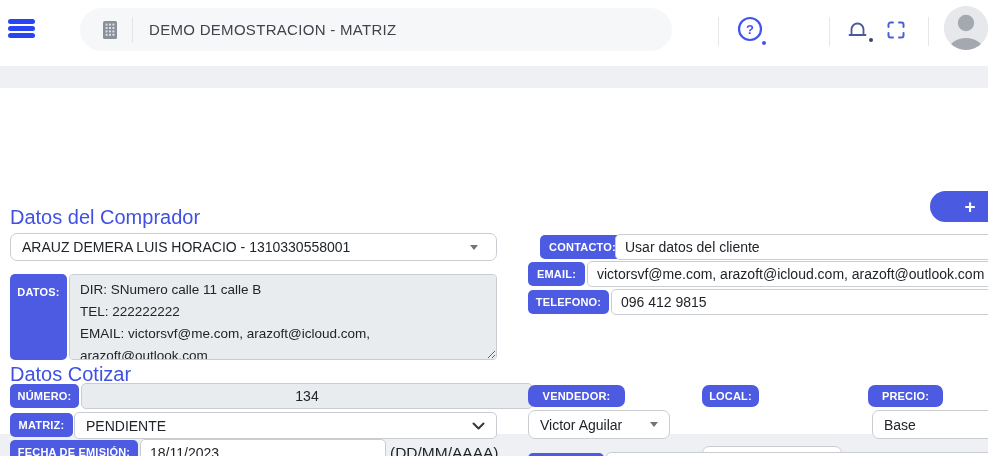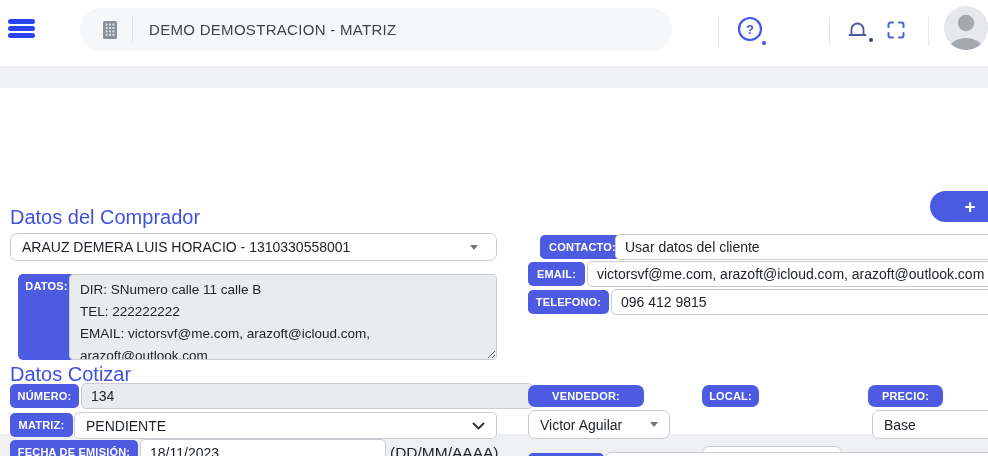--- a/index.html
+++ b/index.html
@@ -23,21 +23,21 @@
   
   .main-card { position:absolute; left:0; top:88px; width:988px; height:346px; background:#ffffff; }
 
   .add-btn { position:absolute; left:930px; top:103px; width:80px; height:31px; background:#4a5ae1; color:#fff;
              border:none; border-radius:16px; font-size:19px; font-weight:bold; display:flex; align-items:center; justify-content:center; cursor:pointer; }
 
   .sec-title { position:absolute; font-size:20px; font-weight:500; color:#3f50e3; }
 
   .badge { position:absolute; height:24px; background:#4d5be3; color:#ffffff; font-size:11px; font-weight:bold;
            letter-spacing:.2px; border-radius:5px; display:flex; align-items:center; justify-content:center; }
-  .badge.tall { height:86px; align-items:flex-start; padding-top:6px;margin-left:8px; }
+  .badge.tall { height:86px; align-items:flex-start; padding-top:12px; }
   .badge.r7 { border-radius:7px; height:22px; }
 
   .tinput { position:absolute; height:26px; border:1px solid #c9cdd2; border-radius:5px; background:#fff;
             font-family:"Liberation Sans", sans-serif; font-size:14px; color:#212529; padding:0 9px; }
   .tinput.gray { background:#e9ecef; }
 
   .selectbox { position:absolute; border:1px solid #c9cdd2; border-radius:7px; background:#fff; display:flex;
                align-items:center; padding:8px 11px; font-size:14px; color:#212529; cursor:pointer; }
   .caret { width:0; height:0; border-left:4.5px solid transparent; border-right:4.5px solid transparent;
            border-top:5.5px solid #6e757c; margin-left:auto; }
@@ -150,37 +150,37 @@
 
     <div class="badge" style="left:528px; top:174px; width:57px;">EMAIL:</div>
     <input class="tinput" style="left: 587px; top: 173px; width: 548px;" value="victorsvf@me.com, arazoft@icloud.com, arazoft@outlook.com">
 
     <div class="badge" style="left:528px; top:202px; width:81px;">TELEFONO:</div>
     <input class="tinput" style="left: 611px; top: 201px; width: 524px;" value="096 412 9815">
 
     <div class="sec-title" style="left:10px; top:275px;">Datos Cotizar</div>
 
     <div class="badge" style="left:10px; top:296px; width:69px;">NÚMERO:</div>
-    <input class="tinput gray" style="left: 81px; top: 295px; width: 452px;" readonly="" value="134">
+    <input class="tinput gray" style="left: 81px; top: 295px; width: 452px; text-align: center;" readonly="" value="134">
 
     <div class="badge" style="left:10px; top:325px; width:63px;">MATRIZ:</div>
     <div class="selectbox" style="left:74px; top:324px; width:423px; height:27px; border-radius:5px;">
       <span>PENDIENTE</span>
       <span style="margin-left:auto; display:flex;">
         <svg width="13" height="8" viewBox="0 0 13 8" fill="none" stroke="#33383d" stroke-width="2" stroke-linecap="round" stroke-linejoin="round">
             <polyline points="1.5,1.5 6.5,6.5 11.5,1.5"></polyline>
           </svg>
       </span>
     </div>
 
     <div class="badge" style="left:10px; top:352px; width:128px;">FECHA DE EMISIÓN:</div>
     <input class="tinput" style="left: 140px; top: 351px; width: 246px; height: 27px;" value="18/11/2023">
     <div class="hint" style="left:390px; top:356px;">(DD/MM/AAAA)</div>
 
-    <div class="badge r7" style="left:528px; top:297px; width:116px;">VENDEDOR:</div>
+    <div class="badge r7" style="left:528px; top:297px; width:97px;">VENDEDOR:</div>
     <div class="selectbox" style="left:528px; top:322px; width:142px; height:29px;">
       <span>Victor Aguilar</span>
       <span class="caret"></span>
     </div>
 
     <div class="badge r7" style="left:702px; top:297px; width:57px;text-align:right;">LOCAL:</div>
     <div class="selectbox" style="left:702px; top:322px; width:140px; height:29px;margin-top:36px;">
       <span>MATRIZ</span>
       <span class="caret"></span>
     </div>

